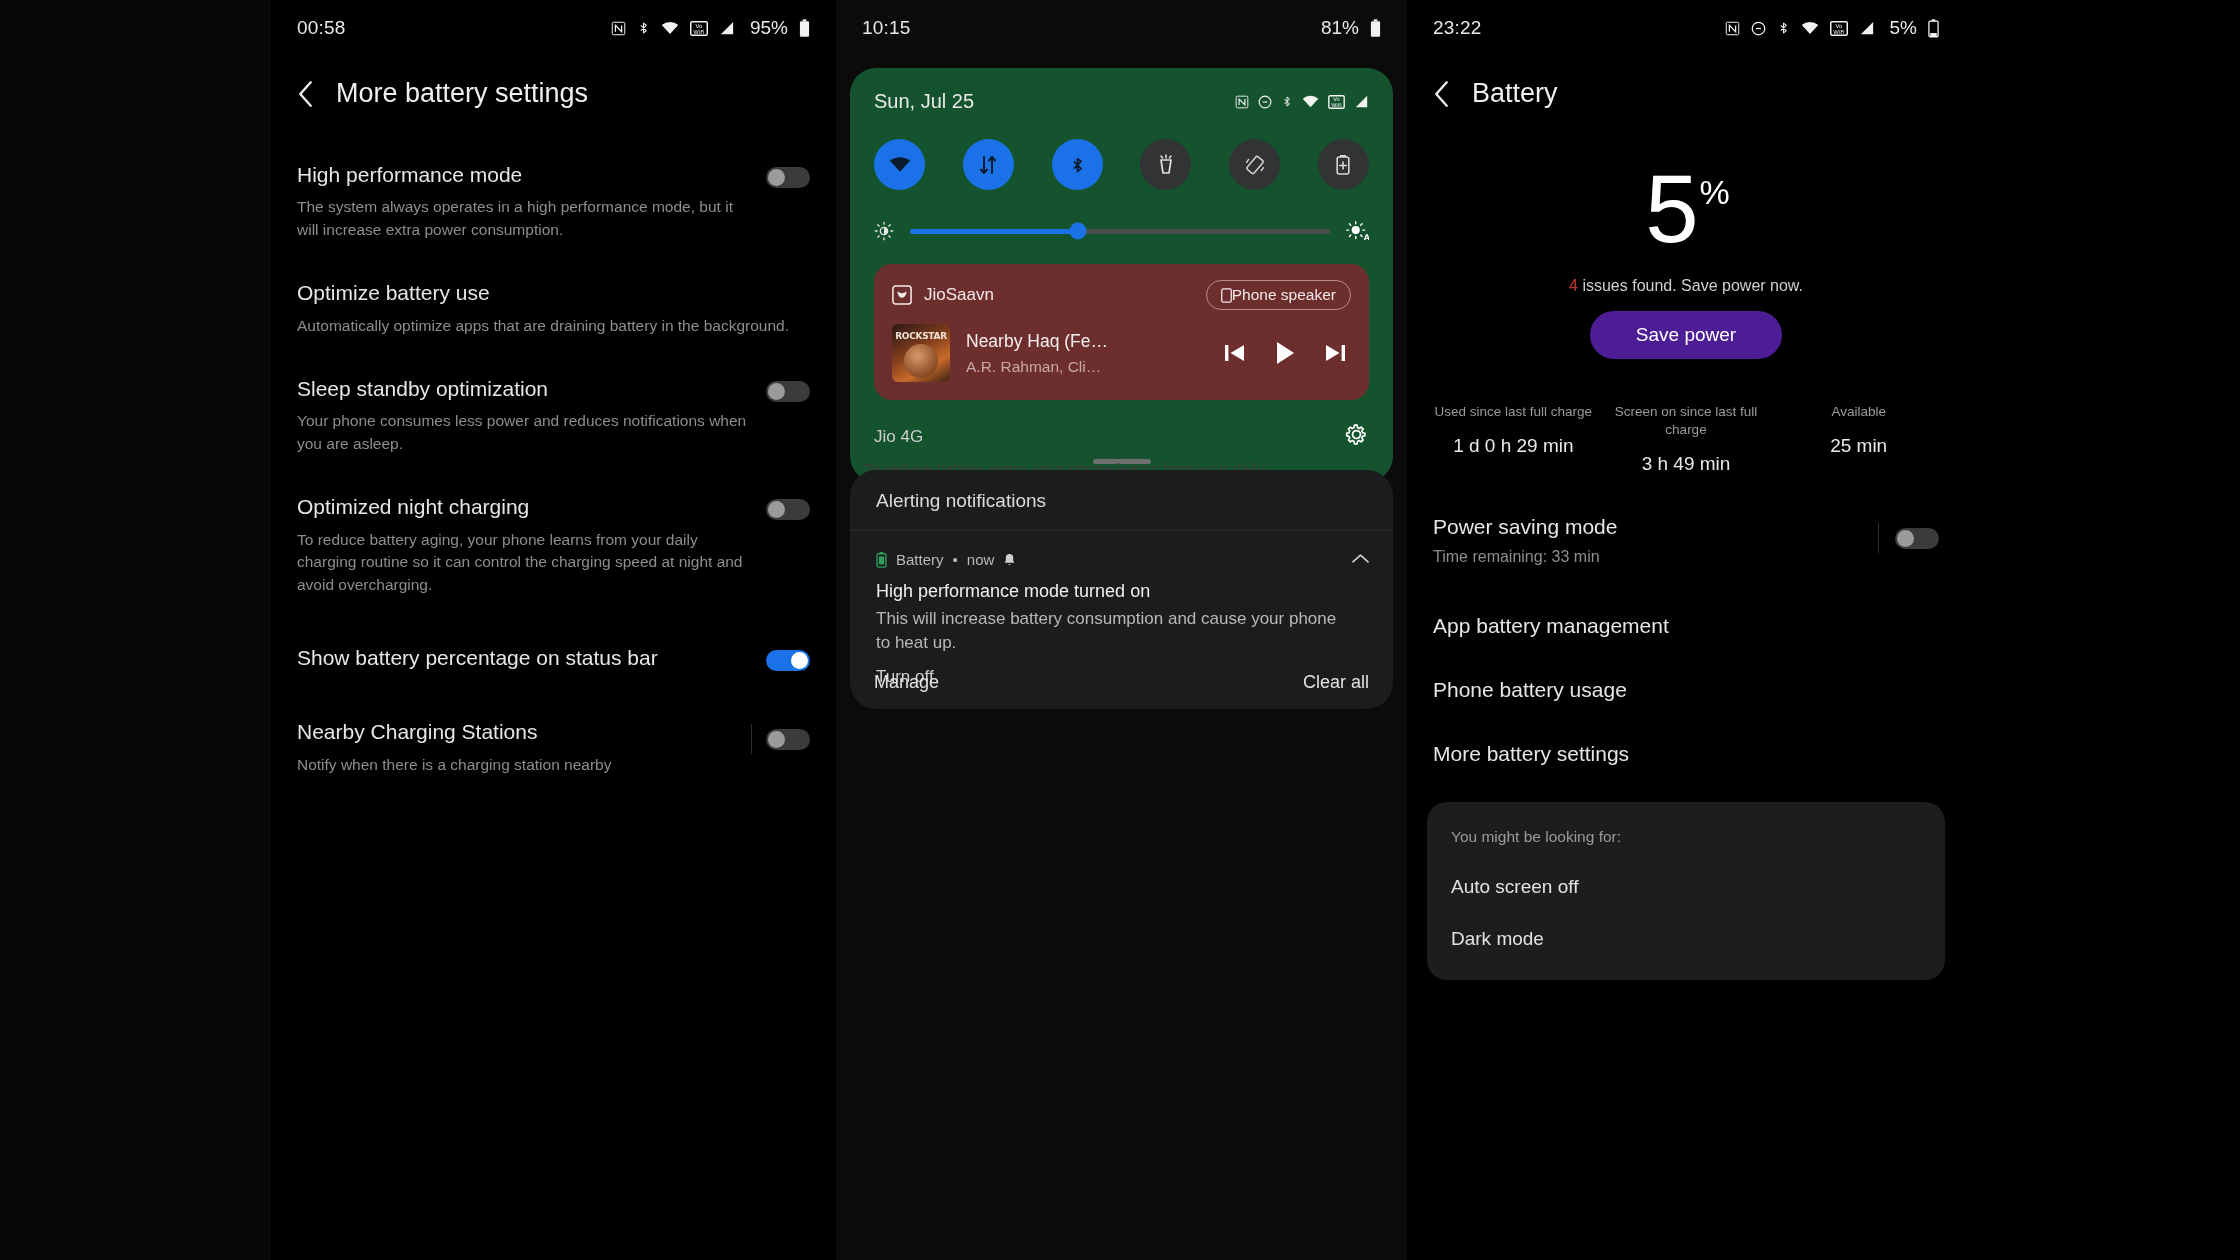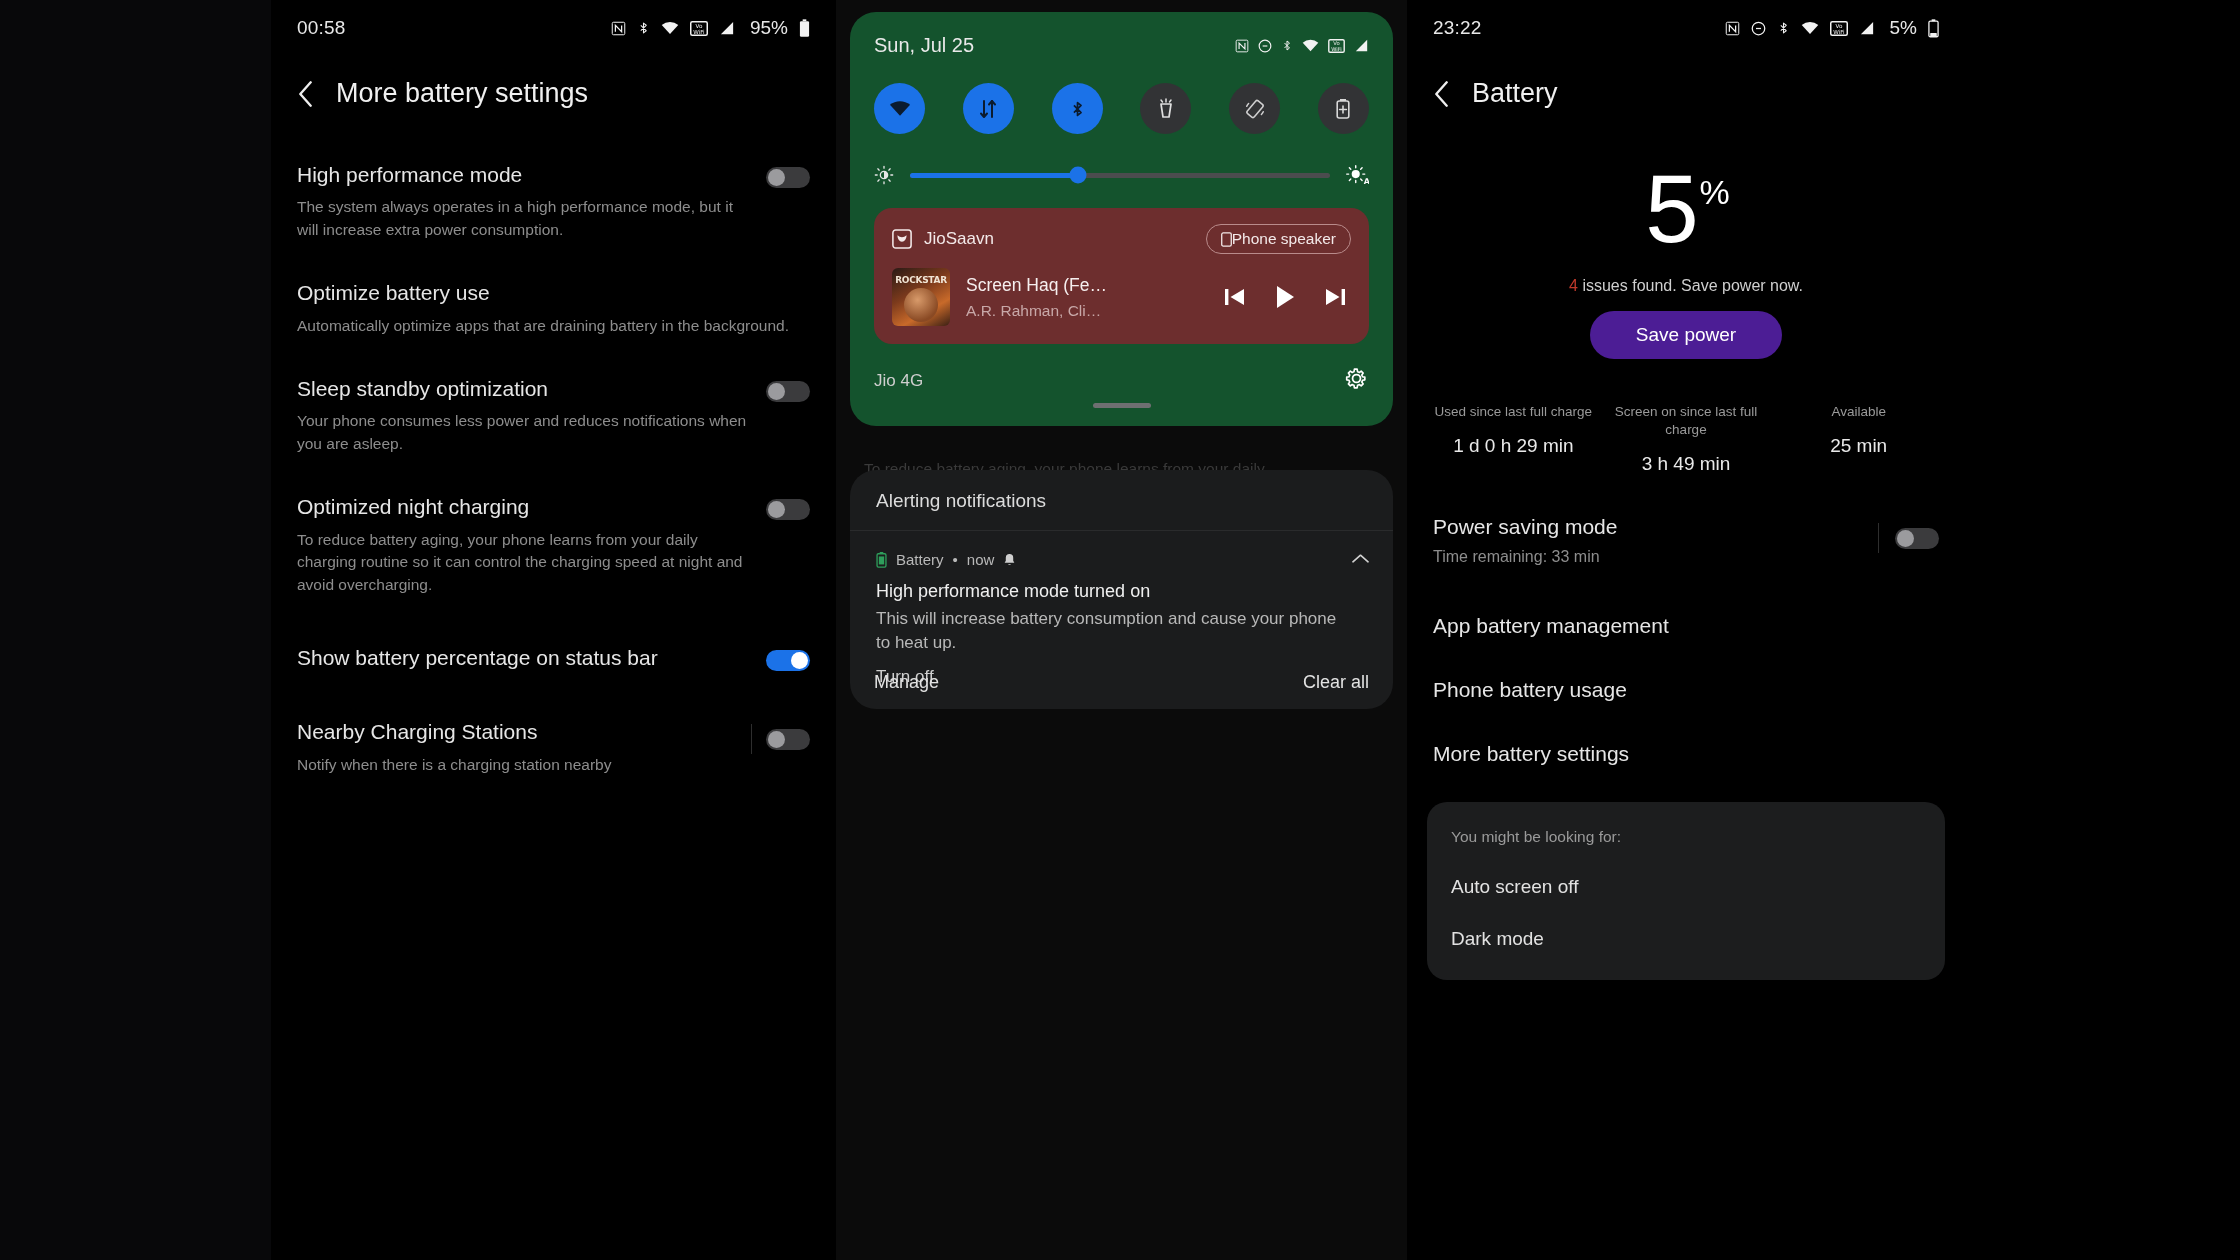--- a/index.html
+++ b/index.html
@@ -259,20 +259,33 @@
         <div class="divider-v"></div>
         <div class="toggle">
             <div class="knob"></div>
           </div>
       </div>
     </div>
   </div>
 
   <div class="panel" id="panel-mid">
 
+    <div class="statusbar">
+      <div class="sb-clock">10:15</div>
+      <div class="sb-spacer"></div>
+      <div class="sb-icons">
+        <span class="sb-pct">81%</span>
+        <span class="ico">
+            <svg width="11" height="19" viewBox="0 0 12 20">
+              <rect x="4" y="0" width="4" height="2" fill="#f2f2f2"></rect>
+              <rect x="1" y="2" width="10" height="17" rx="1.5" fill="#f2f2f2"></rect>
+            </svg>
+          </span>
+      </div>
+    </div>
 
     <div class="qs-card">
       <div class="qs-top">
         <div class="qs-date">Sun, Jul 25</div>
         <div class="sb-icons">
           <span class="ico">
               <svg width="14" height="14" viewBox="0 0 24 24">
                 <rect x="2" y="2" width="20" height="20" rx="2" fill="none" stroke="#f2f2f2" stroke-width="1.6"></rect>
                 <path d="M7 17V7l10 10V7" fill="none" stroke="#f2f2f2" stroke-width="2"></path>
               </svg>
@@ -403,21 +416,21 @@
               </span>
             <span>Phone speaker</span>
           </div>
         </div>
         <div class="media-body">
           <div class="art">
             <div class="art-face"></div>
             <div class="art-txt">ROCKSTAR</div>
           </div>
           <div class="m-meta">
-            <div class="m-title">Screen Haq (Fe…</div>
+            <div class="m-title">Nearby Haq (Fe…</div>
             <div class="m-artist">A.R. Rahman, Cli…</div>
           </div>
           <div class="m-ctrls">
             <span class="cbtn ico">
                 <svg width="24" height="22" viewBox="0 0 24 22">
                   <rect x="2" y="3" width="3.4" height="16" fill="#fff"></rect>
                   <path d="M21 3v16L7.5 11z" fill="#fff"></path>
                 </svg>
               </span>
             <span class="cbtn ico">

